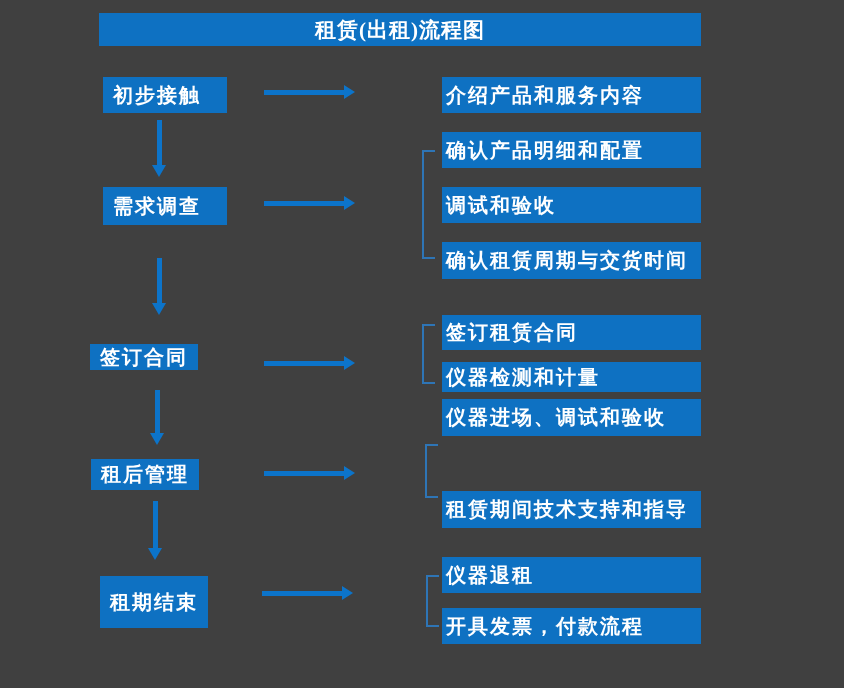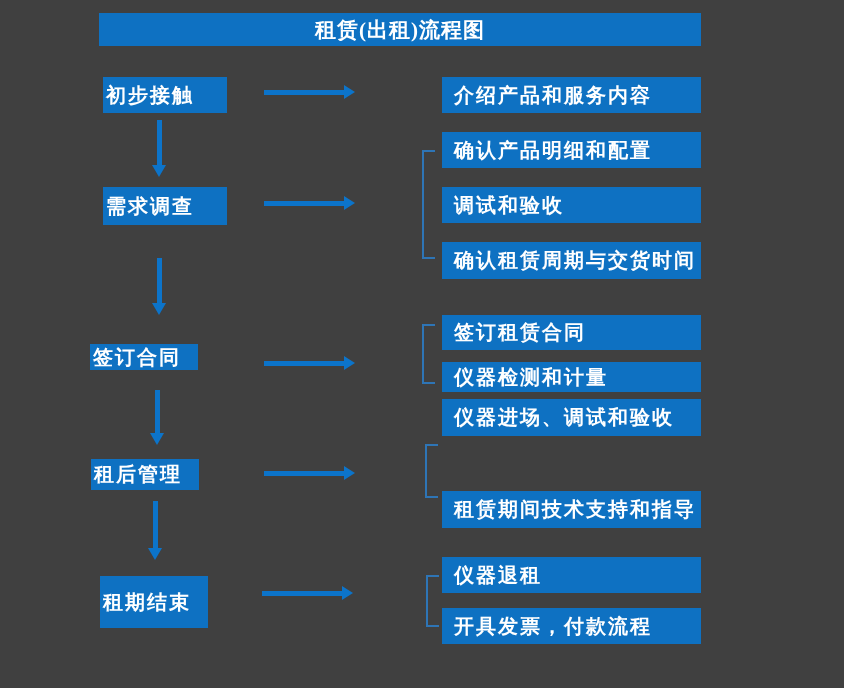--- a/index.html
+++ b/index.html
@@ -23,22 +23,22 @@
   .stage-box, .detail-box {
     position: absolute;
     background: var(--box-blue);
     color: var(--text-white);
     font-size: 20px; font-weight: bold; letter-spacing: 2px;
     display: flex; align-items: center;
     white-space: nowrap;
     box-sizing: border-box;
     overflow: hidden;
   }
-  .stage-box { padding-left: 3px; }
-  .detail-box { left: 442px; width: 259px; padding-left: 12px; }
+  .stage-box { padding-left: 10px; }
+  .detail-box { left: 442px; width: 259px; padding-left: 4px; }
 
   .h-arrow {
     position: absolute;
     height: 14px;
     display: flex; align-items: center;
   }
   .h-stem { width: 80px; height: 5px; background: var(--arrow-blue); }
   .h-head {
     width: 0; height: 0;
     border-left: 11px solid var(--arrow-blue);

